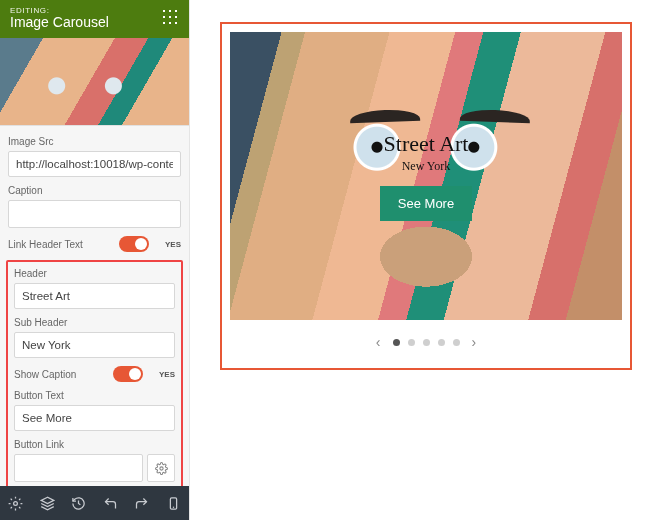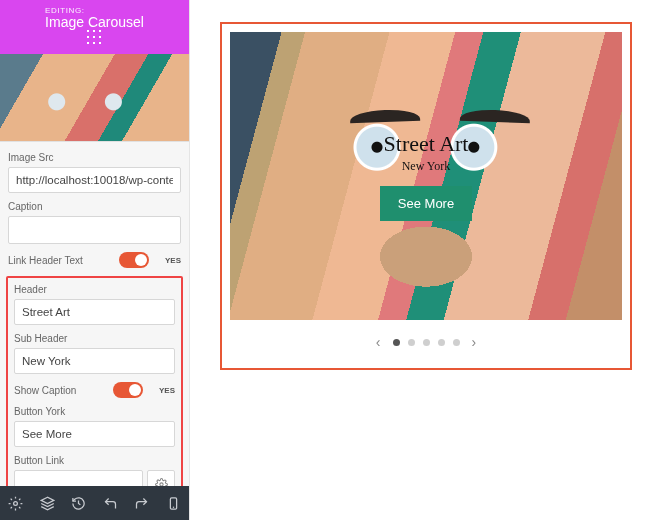--- a/index.html
+++ b/index.html
@@ -1,19 +1,19 @@
 <!DOCTYPE html>
 <html><head>
 <meta charset="utf-8">
 <style>
 * { box-sizing: border-box; margin: 0; padding: 0; }
 body { font-family: -apple-system, BlinkMacSystemFont, "Segoe UI", Arial, sans-serif; background: #fff; width: 662px; height: 520px; overflow: hidden; }
 .app { display: flex; width: 100%; height: 100%; }
 .sidebar { width: 190px; display: flex; flex-direction: column; border-right: 1px solid #e5e5e5; }
-.sidebar-header { background: #d946ef; color: #fff; padding: 6px 10px 8px; display: flex; align-items: center; justify-content: space-between; flex-direction: column; }
+.sidebar-header { background: #4d7c0f; color: #fff; padding: 6px 10px 8px; display: flex; align-items: center; justify-content: space-between; }
 .sidebar-header .titles { display: flex; flex-direction: column; }
 .sidebar-header .eyebrow { font-size: 8px; letter-spacing: 0.6px; opacity: 0.92; }
 .sidebar-header .title { font-size: 14px; font-weight: 500; line-height: 1.1; }
 .sidebar-header .grip { width: 16px; height: 16px; display: grid; grid-template-columns: repeat(3, 1fr); grid-template-rows: repeat(3, 1fr); gap: 2px; }
 .sidebar-header .grip span { width: 2px; height: 2px; background: #fff; display: block; }
 .sidebar-body { flex: 1; overflow-y: auto; background: #f6f6f6; padding: 0 8px 8px; }
 .preview-thumb { margin: 0 -8px 10px; height: 88px; background:
  radial-gradient(circle at 30% 55%, #dfe8ee 0 8px, transparent 9px),
  radial-gradient(circle at 60% 55%, #dfe8ee 0 8px, transparent 9px),
  linear-gradient(120deg, #5a7b8c 0 18%, #e8b48a 18% 48%, #d9706a 48% 62%, #1f897a 62% 72%, #e8b48a 72% 100%);
@@ -117,21 +117,21 @@
         <div class="toggle-row">
           <span class="field-label">Show Caption</span>
           <div class="toggle-wrap">
             <div class="toggle">
                 <span class="knob"></span>
               </div>
             <span class="toggle-state">YES</span>
           </div>
         </div>
         <div class="field">
-          <span class="field-label">Button York</span>
+          <span class="field-label">Button Text</span>
           <input class="field-input" value="See More" style="">
         </div>
         <div class="field">
           <span class="field-label">Button Link</span>
           <div class="link-row">
             <input class="field-input empty" value="" style="">
             <div class="gear-btn">
               <svg viewBox="0 0 24 24" width="13" height="13" fill="none" stroke="currentColor" stroke-width="2">
                   <circle cx="12" cy="12" r="3"></circle>
                   <path d="M19.4 15a1.7 1.7 0 0 0 .34 1.87l.06.06a2 2 0 1 1-2.83 2.83l-.06-.06a1.7 1.7 0 0 0-1.87-.34 1.7 1.7 0 0 0-1 1.56V21a2 2 0 0 1-4 0v-.09a1.7 1.7 0 0 0-1-1.56 1.7 1.7 0 0 0-1.87.34l-.06.06a2 2 0 1 1-2.83-2.83l.06-.06A1.7 1.7 0 0 0 4.6 15a1.7 1.7 0 0 0-1.56-1H3a2 2 0 0 1 0-4h.09a1.7 1.7 0 0 0 1.56-1 1.7 1.7 0 0 0-.34-1.87l-.06-.06A2 2 0 1 1 7.08 4.24l.06.06c.5.5 1.26.64 1.87.34H9a1.7 1.7 0 0 0 1-1.56V3a2 2 0 0 1 4 0v.09c0 .68.4 1.29 1 1.56.61.3 1.37.16 1.87-.34l.06-.06a2 2 0 1 1 2.83 2.83l-.06.06a1.7 1.7 0 0 0-.34 1.87V9c.27.6.88 1 1.56 1H21a2 2 0 0 1 0 4h-.09a1.7 1.7 0 0 0-1.56 1z"></path>

